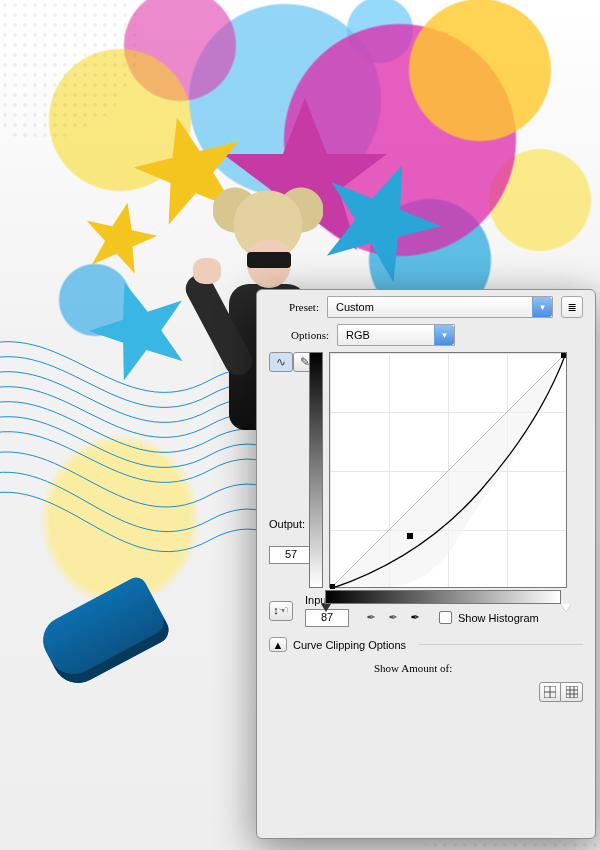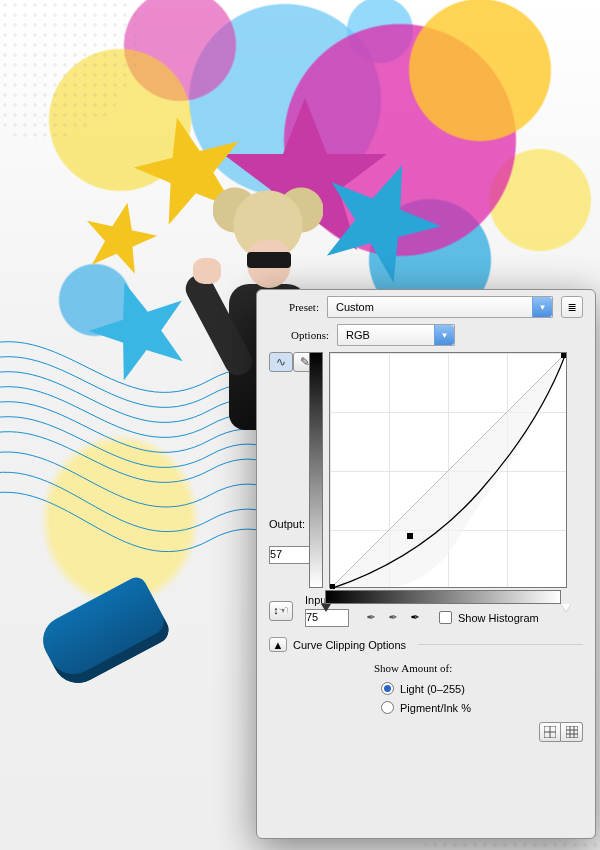--- a/index.html
+++ b/index.html
@@ -91,21 +91,21 @@
     background: linear-gradient(#000,#fff); border:1px solid #777; }
   .hgrad { position:absolute; left:0; bottom:-16px; width:236px; height:14px;
     background: linear-gradient(to right,#000,#fff); border:1px solid #777; }
   .tri-b { position:absolute; left:-4px; bottom:-24px; width:0;height:0;
     border-left:5px solid transparent;border-right:5px solid transparent;border-top:8px solid #333; }
   .tri-w { position:absolute; right:-4px; bottom:-24px; width:0;height:0;
     border-left:5px solid transparent;border-right:5px solid transparent;border-top:8px solid #fff;
     filter: drop-shadow(0 0 0.5px #555); }
 
   .outgroup { display:flex; flex-direction:column; align-items:flex-start; gap:16px; width:54px; }
-  .numinput { width:44px; height:18px; border:1px solid #888; background:#fff; padding:1px 0; }
+  .numinput { width:44px; height:18px; border:1px solid #888; background:#fff; text-align:center; padding:1px 0; }
 
   .underrow { display:flex; align-items:center; gap:8px; padding:30px 12px 0 12px; }
   .segbtn { width:24px;height:20px;border:1px solid #909090;background:linear-gradient(#fff,#e5e5e5);
     border-radius:3px;display:flex;align-items:center;justify-content:center; }
   .eyedrop { width:20px; height:18px; display:flex; align-items:center; justify-content:center; color:#555; }
   .eyedrop.a { color:#000; }
   .chk { width:13px;height:13px;border:1px solid #777;border-radius:2px;background:#fff;display:inline-flex;
     align-items:center;justify-content:center;font-size:10px;color:#2a66c8;font-weight:700; }
   .chk.on::after { content:"✓"; }
 
@@ -241,21 +241,21 @@
       <div class="numinput">57</div>
     </div>
   </div>
 
   <div class="underrow">
     <div class="segbtn">
       <span>↕☜</span>
     </div>
     <div style="display:flex;flex-direction:column;gap:3px;align-items:flex-start;margin-left:4px;">
       <span>Input:</span>
-      <div class="numinput" style="width:44px">75</div>
+      <div class="numinput" style="width:44px">87</div>
     </div>
     <div style="display:flex;gap:2px;margin-left:4px;margin-top:14px;">
       <div class="eyedrop">✒</div>
       <div class="eyedrop">✒</div>
       <div class="eyedrop a">✒</div>
     </div>
     <div style="display:flex;align-items:center;gap:6px;margin-left:6px;margin-top:14px;">
       <span class="chk"></span>
       <span>Show Histogram</span>
     </div>
@@ -264,30 +264,20 @@
   <div class="disclosure">
     <div class="disc-btn">
       <span>▲</span>
     </div>
     <span>Curve Clipping Options</span>
     <div style="flex:1;border-top:1px solid #cfcfcf;margin-left:6px"></div>
   </div>
 
   <div class="amountrow">
     <span class="label" style="width:104px;text-align:left">Show Amount of:</span>
-    <div class="radiocol">
-      <div class="rlab">
-        <span class="radio on"></span>
-        <span>Light  (0–255)</span>
-      </div>
-      <div class="rlab">
-        <span class="radio"></span>
-        <span>Pigment/Ink %</span>
-      </div>
-    </div>
     <div class="gridbtns">
       <div class="g">
         <svg width="12" height="12">
             <rect x="0" y="0" width="12" height="12" fill="none" stroke="#555"></rect>
             <line x1="6" y1="0" x2="6" y2="12" stroke="#555"></line>
             <line x1="0" y1="6" x2="12" y2="6" stroke="#555"></line>
           </svg>
       </div>
       <div class="g">
         <svg width="12" height="12">

